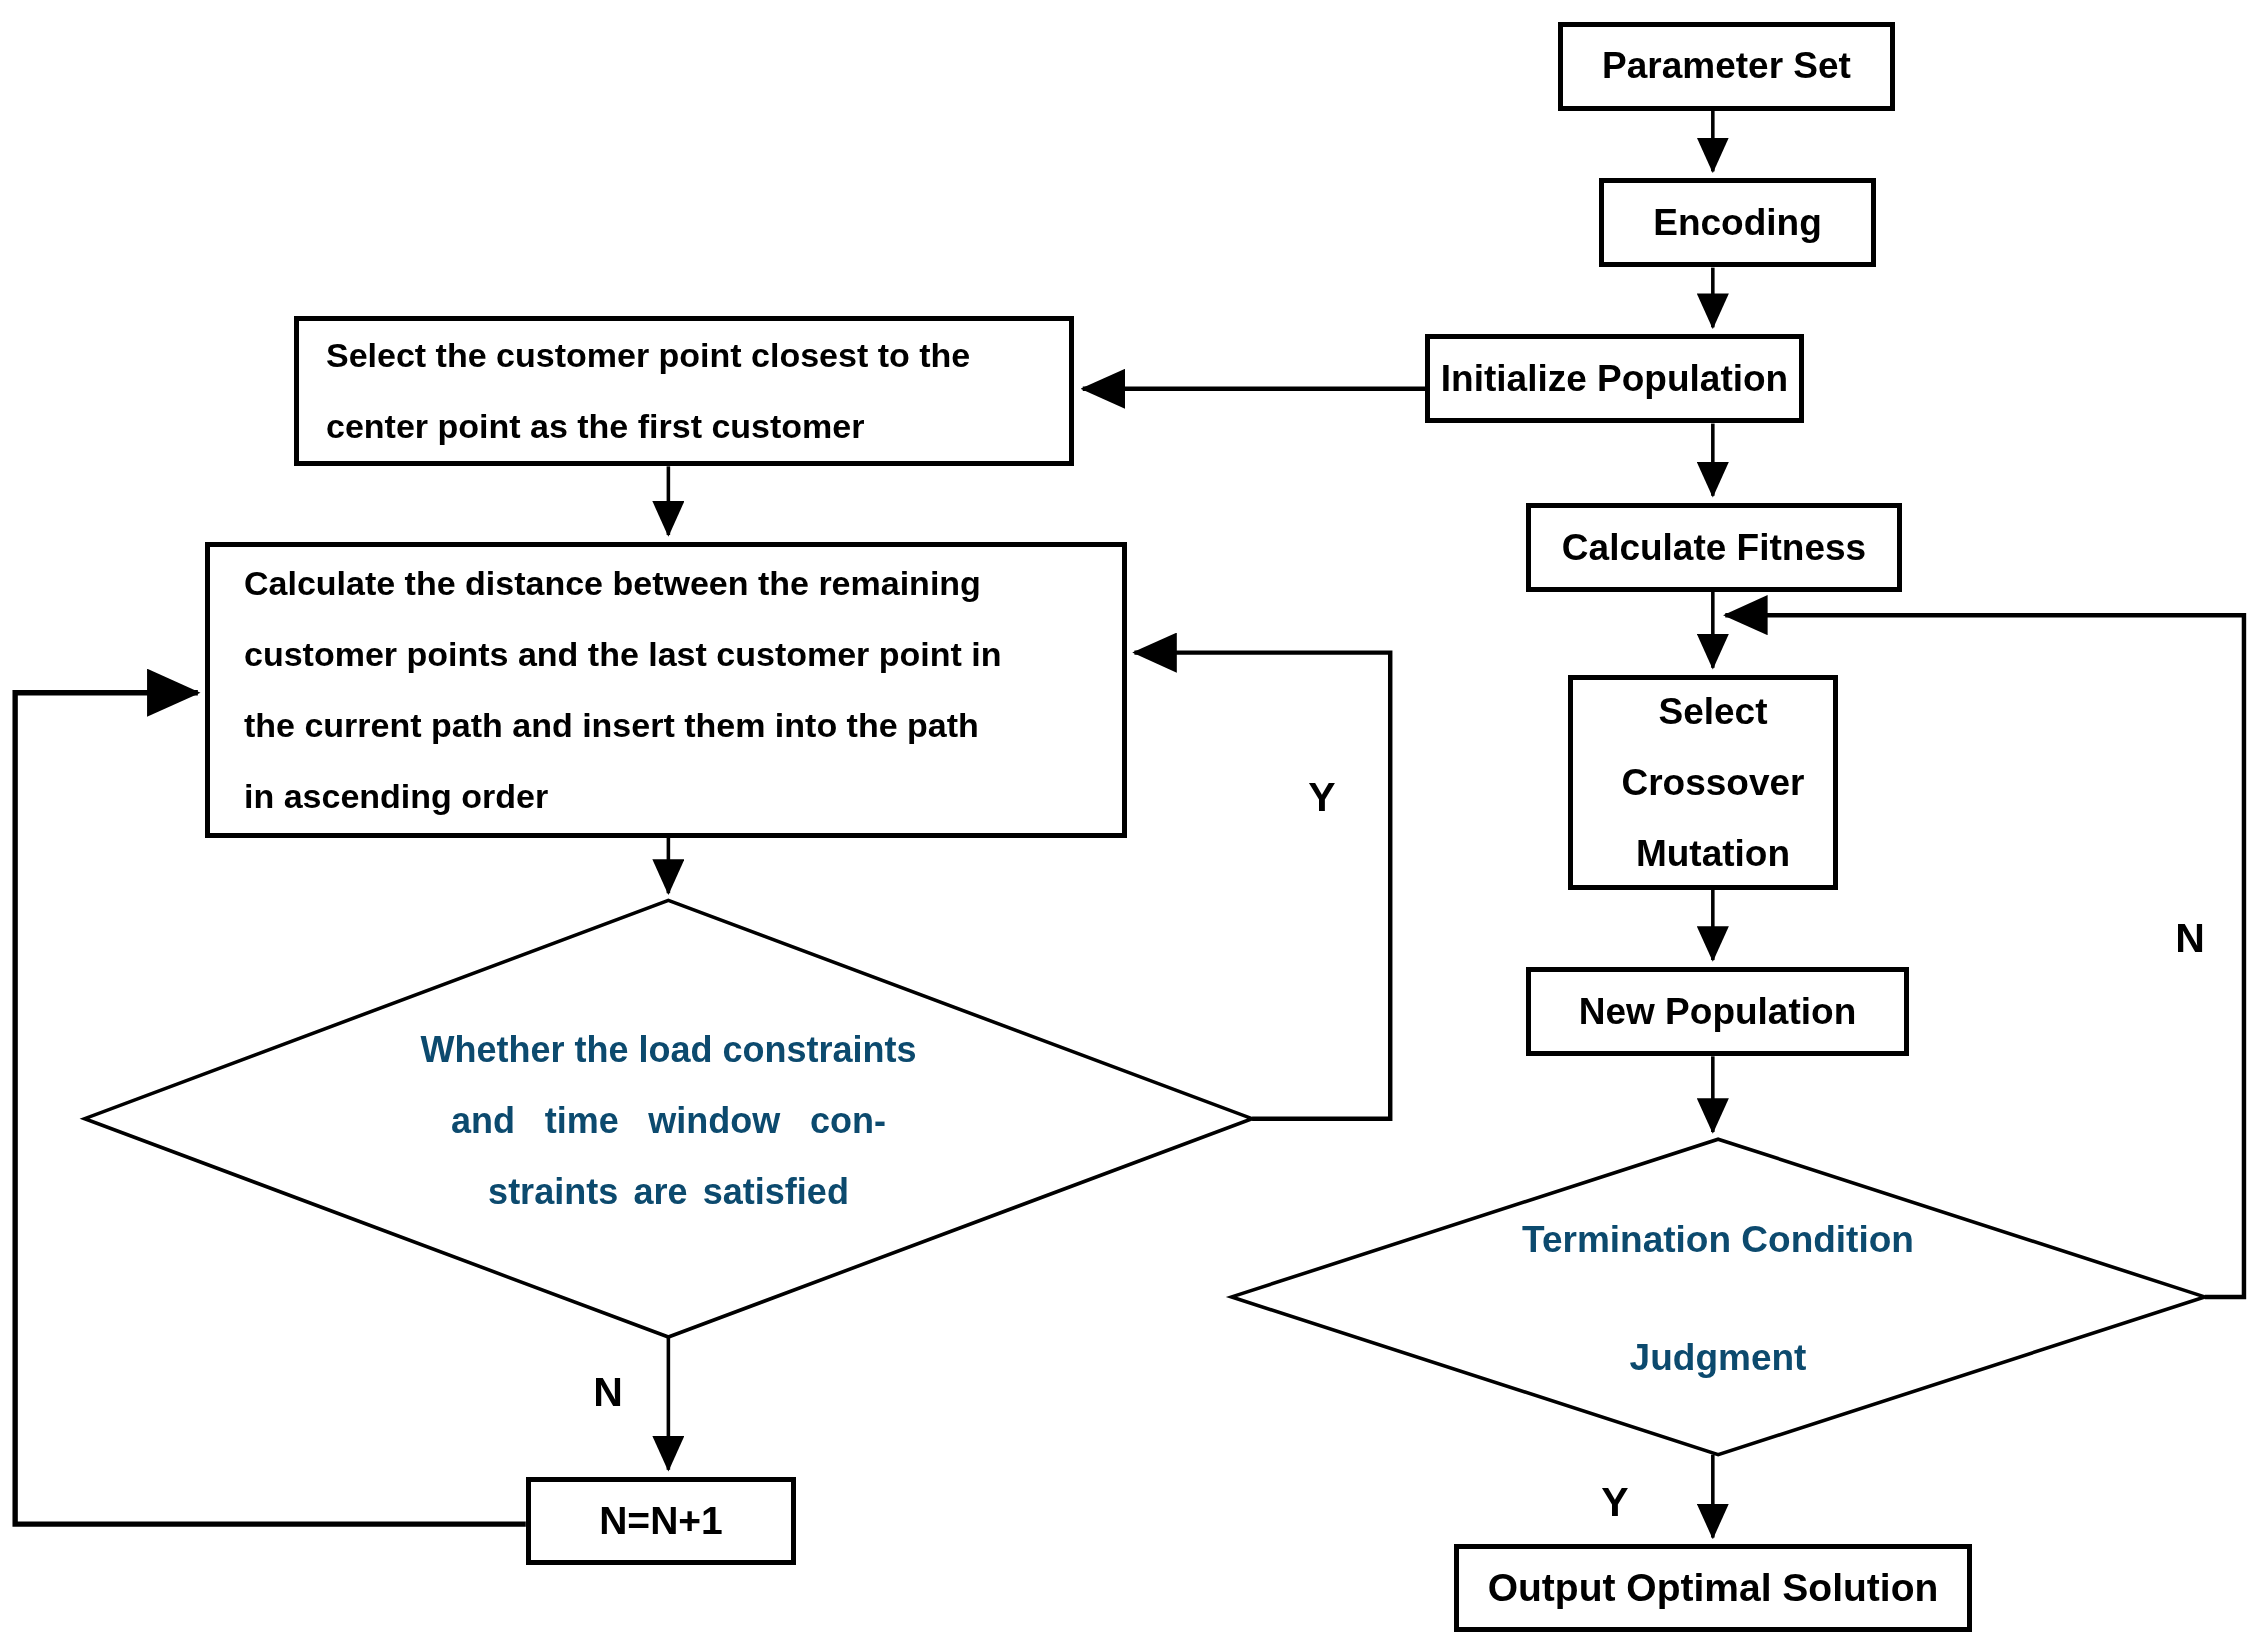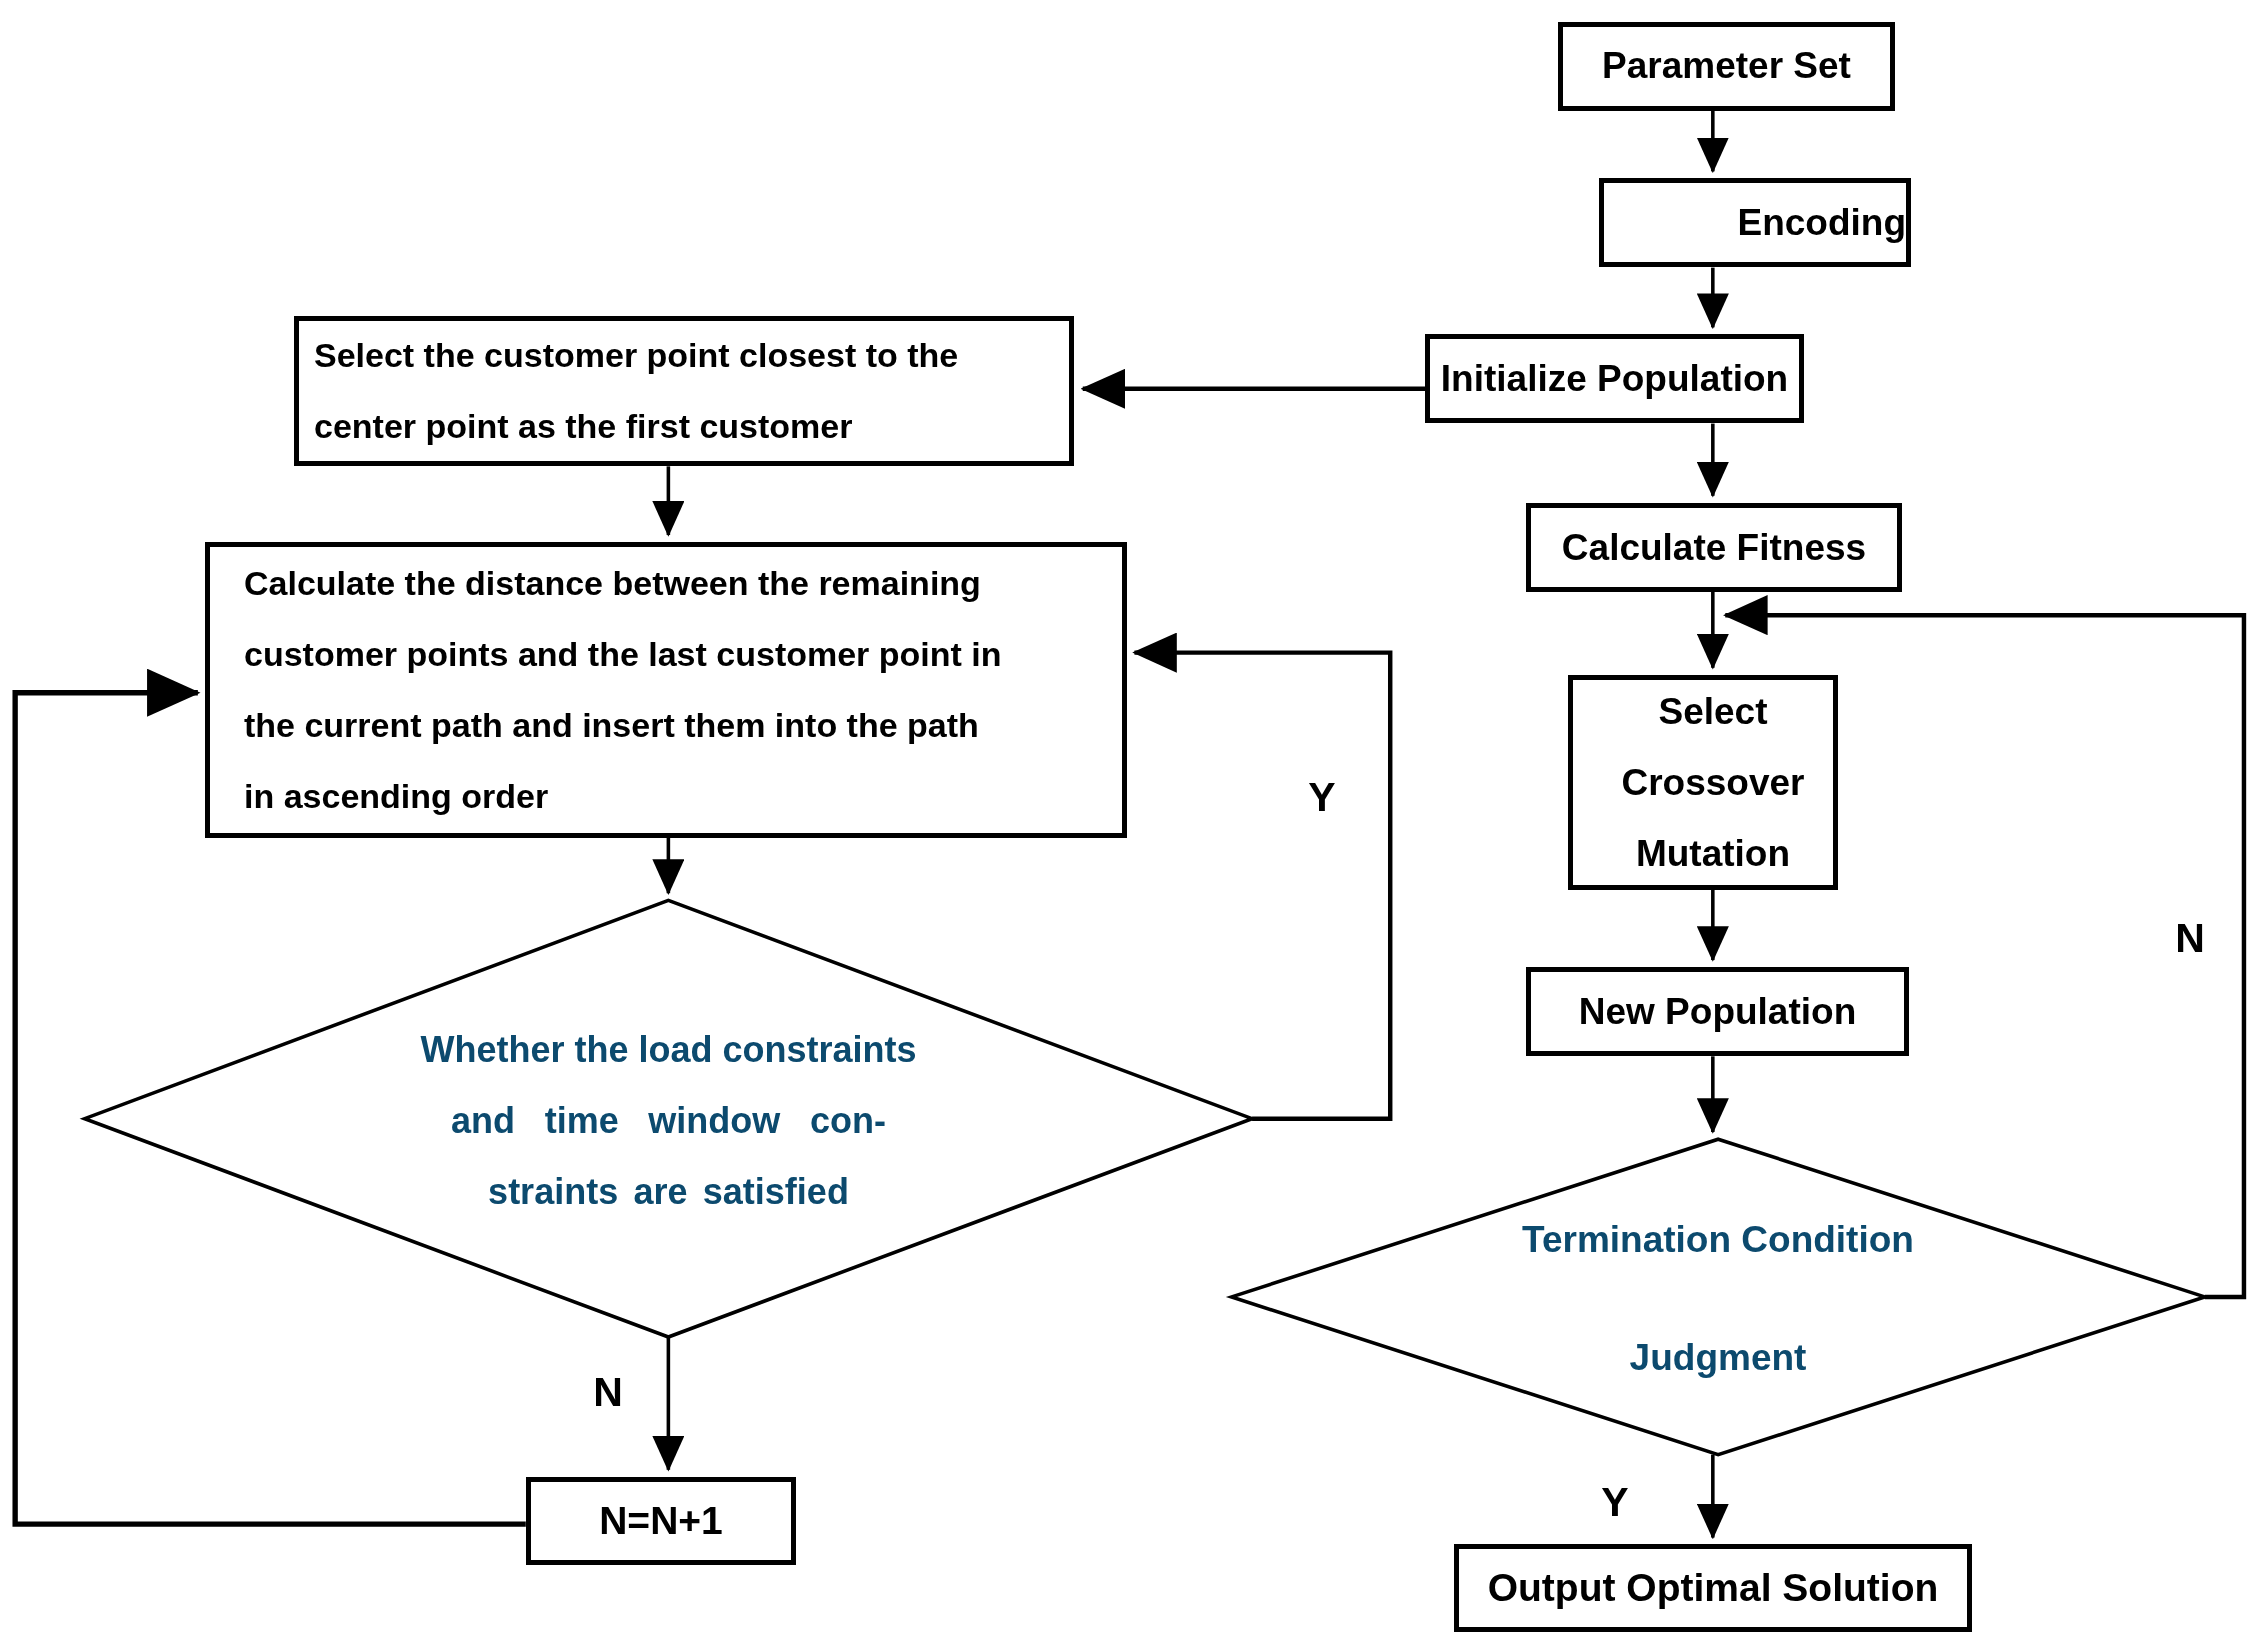--- a/index.html
+++ b/index.html
@@ -92,21 +92,21 @@
     <path d="M1405 1245 H1560 V722 H1273" stroke="#000" stroke-width="5" fill="none" marker-end="url(#ah)"></path>
 
     <polygon points="750,1000 1405,1245 750,1490 95,1245" fill="#ffffff" stroke="#000" stroke-width="4"></polygon>
     <polygon points="1928,1268 2474,1445 1928,1622 1382,1445" fill="#ffffff" stroke="#000" stroke-width="4"></polygon>
   </svg>
 
   <div class="box c42" style="left:1558px;top:12.5px;width:337px;height:89px;">
     <span class="tline">Parameter Set</span>
   </div>
 
-  <div class="box c42" style="left:1599px;top:169px;width:312px;height:89px;justify-content:flex-end;">
+  <div class="box c42" style="left:1599px;top:169px;width:277px;height:89px;">
     <span class="tline">Encoding</span>
   </div>
 
   <div class="box c42" style="left:1425px;top:325px;width:379px;height:89px;">
     <span class="tline">Initialize Population</span>
   </div>
 
   <div class="box c42" style="left:1526px;top:494px;width:376px;height:89px;">
     <span class="tline">Calculate Fitness</span>
   </div>
@@ -123,21 +123,21 @@
 
   <div class="dtext" id="termination-diamond-text" style="left:1406px;top:1172px;width:624px;">
     <span class="tline">Termination Condition</span>
     <span class="tline">Judgment</span>
   </div>
 
   <div class="box c44" style="left:1454px;top:1535px;width:518px;height:88px;">
     <span class="tline">Output Optimal Solution</span>
   </div>
 
-  <div class="box multiline leftbox" style="left:294px;top:307px;width:780px;height:150px;padding-left:15px;">
+  <div class="box multiline leftbox" style="left:294px;top:307px;width:780px;height:150px;padding-left:27px;">
     <span class="tline">Select the customer point closest to the</span>
     <span class="tline">center point as the first customer</span>
   </div>
 
   <div class="box multiline leftbox" style="left:205px;top:533px;width:922px;height:296px;padding-left:34px;">
     <span class="tline">Calculate the distance between the remaining</span>
     <span class="tline">customer points and the last customer point in</span>
     <span class="tline">the current path and insert them into the path</span>
     <span class="tline">in ascending order</span>
   </div>

